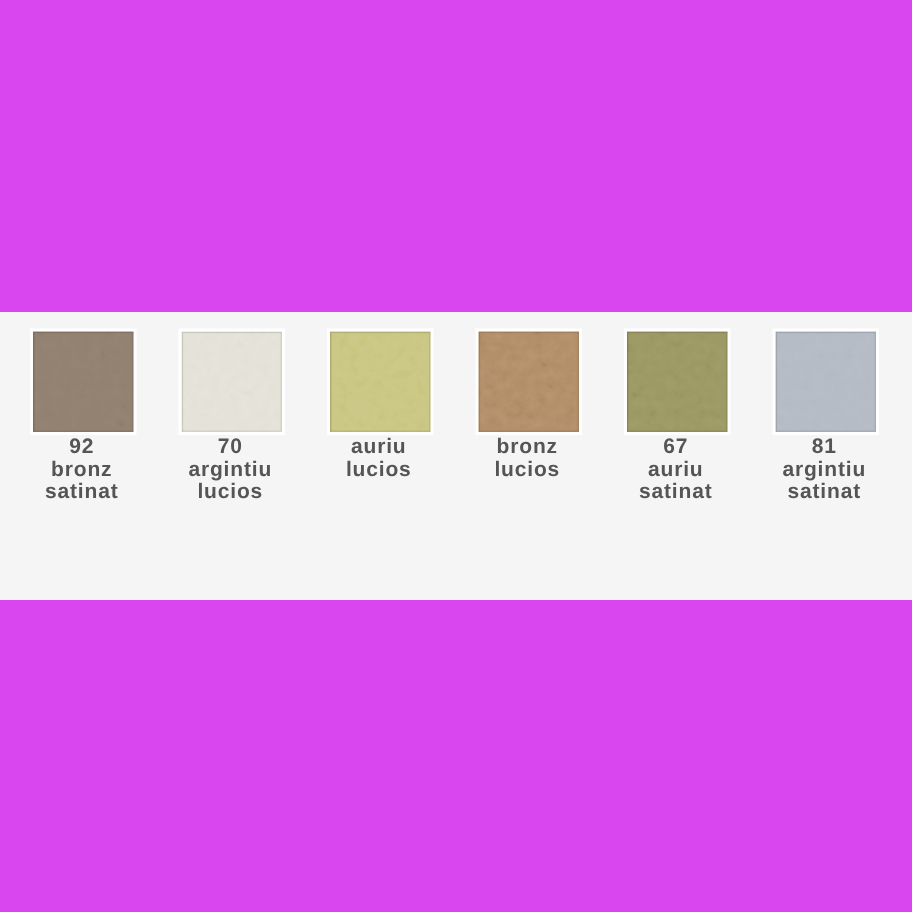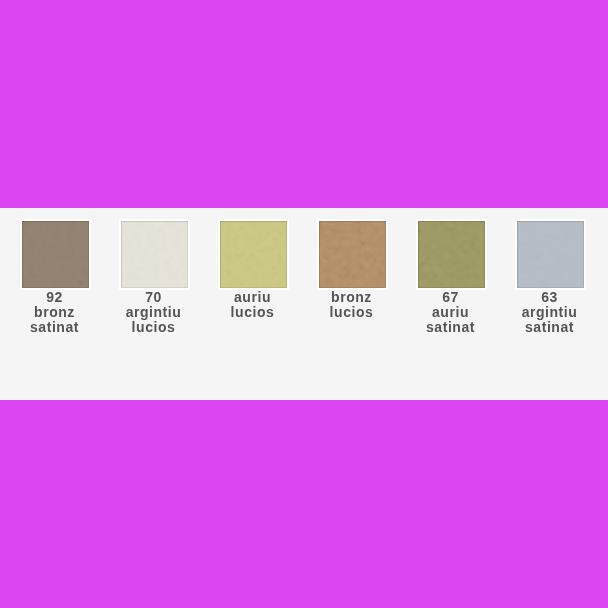--- a/index.html
+++ b/index.html
@@ -244,21 +244,21 @@
       <div class="swatch-cell c5">
         <div class="chip-frame">
           <div class="chip">
             <div class="chip-fill" style="background: rgb(182, 188, 198); box-shadow: rgba(0, 0, 0, 0.08) 0px 0px 0px 1px inset, rgba(0, 0, 0, 0.18) 1px 1px 2px -1px inset;"></div>
             <svg class="chip-texture" width="65" height="65" viewBox="0 0 65 65" preserveAspectRatio="none" style="opacity: 0.05;">
                 <rect width="65" height="65" filter="url(#grain5)"></rect>
               </svg>
           </div>
         </div>
         <div class="labels" style="color: rgb(85, 85, 85);">
-          <div>63</div>
+          <div>81</div>
           <div>argintiu</div>
           <div>satinat</div>
         </div>
       </div>
 
     </div>
   </div>
 </div>
 
 </body></html>

